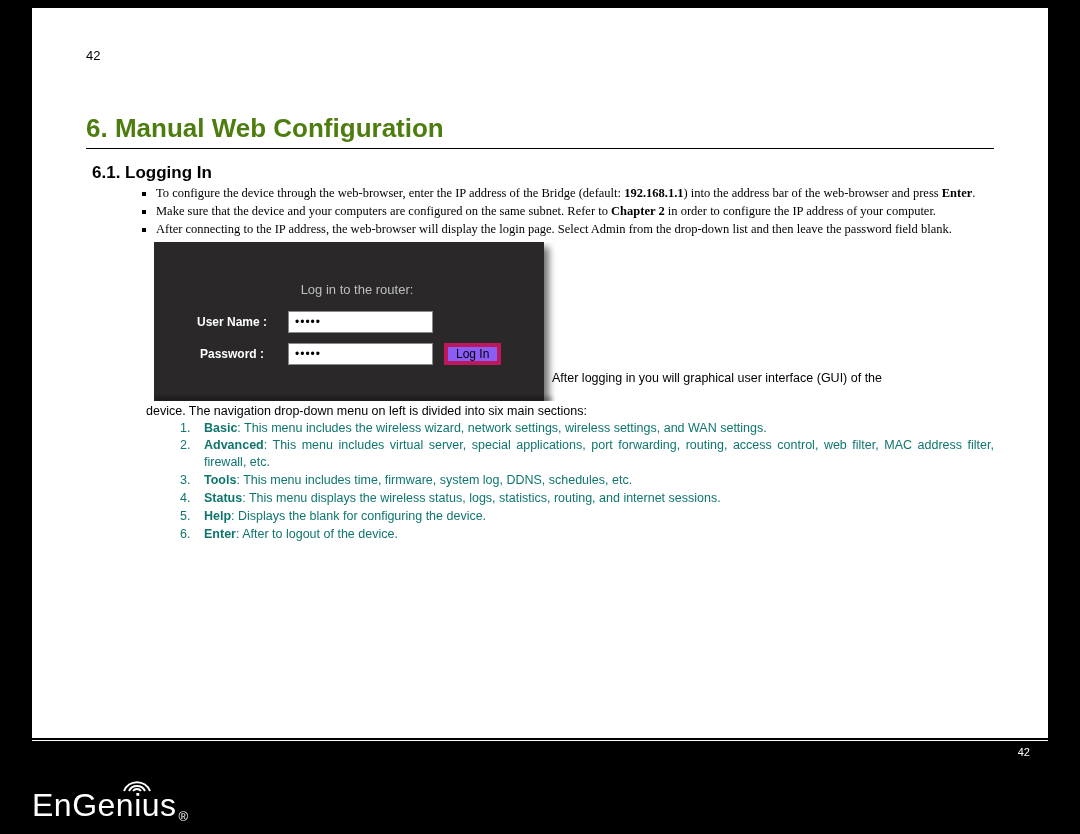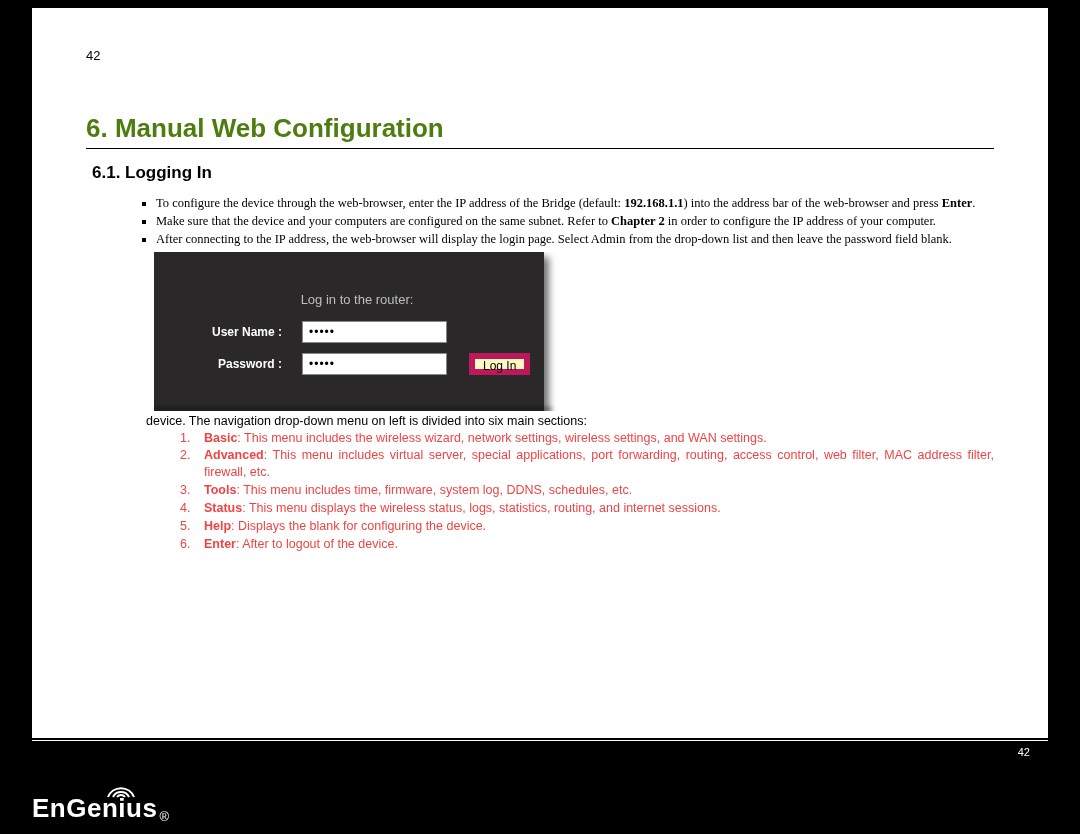--- a/index.html
+++ b/index.html
@@ -22,36 +22,36 @@
     color: #4d7c0f;
     padding-bottom: 4px;
     border-bottom: 1px solid #000;
     margin-bottom: 14px;
   }
   .h2 {
     font-size: 17px;
     font-weight: bold;
     color: #000;
     margin-left: 6px;
-    margin-bottom: 12px;
+    margin-bottom: 2px;
   }
   ul.square {
     list-style-type: square;
     padding-left: 70px;
     font-size: 12.5px;
     color: #000;
     line-height: 1.35;
     font-family: Liberation Serif, serif;
   }
   ul.square li { text-align: justify; margin-bottom: 1px; }
   ol.num {
     list-style-type: decimal;
     padding-left: 108px;
     font-size: 12.5px;
-    color: #ef4444;
+    color: #0f766e;
     line-height: 1.35;
   }
   ol.num li { text-align: justify; margin-bottom: 1px; padding-left: 10px; }
   .login-wrap {
     margin-left: 68px;
     margin-top: 4px;
     margin-bottom: 2px;
     overflow: hidden;
   }
   .login-box {
@@ -77,42 +77,42 @@
   }
   .login-row {
     display: flex;
     align-items: center;
     margin-bottom: 10px;
   }
   .login-label {
     color: #fff;
     font-weight: bold;
     font-size: 12px;
-    text-align: right;
+    text-align: center;
     width: 100px;
-    margin-right: 20px;
+    margin-right: 6px;
   }
   .login-input {
     width: 145px;
     height: 22px;
     border: 1px solid #888;
     background: #fff;
     font-family: Arial;
     font-size: 12px;
     padding: 2px 6px;
     letter-spacing: 1px;
   }
   .login-btn {
-    margin-left: 22px;
+    margin-left: 11px;
     height: 22px;
     padding: 0 8px;
     font-size: 12px;
     font-family: Arial;
-    background: #fef9c3;
-    border: 6px solid #be185d;
+    background: #8b5cf6;
+    border: 4px solid #be185d;
     color: #000;
     cursor: pointer;
   }
   .after-text {
     font-size: 12.5px;
     color: #000;
     text-align: justify;
     line-height: 1.35;
   }
   .after-text-inline {
@@ -141,22 +141,22 @@
     font-size: 11px;
   }
   .logo {
     position: absolute;
     left: 32px; bottom: 10px;
     color: #fff;
     display: flex;
     align-items: flex-end;
   }
   .logo-text {
-    font-size: 26px;
-    font-weight: bold;
+    font-size: 32px;
+    font-weight: normal;
     font-family: Arial, sans-serif;
     letter-spacing: 0.5px;
   }
   .logo svg { margin: 0 0px -2px -2px; }
   .reg {
     font-size: 13px;
     vertical-align: super;
     margin-left: 2px;
   }
 </style>
@@ -185,20 +185,21 @@
       <div class="login-row">
         <div class="login-label">User Name :</div>
         <input class="login-input" type="text" value="•••••" style="">
       </div>
       <div class="login-row">
         <div class="login-label">Password :</div>
         <input class="login-input" type="text" value="•••••" style="">
         <button class="login-btn">Log In</button>
       </div>
     </div>
+    <div class="after-text after-text-inline">After logging in you will graphical user interface (GUI) of the</div>
   </div>
 
   <div class="after-text" style="margin-left:60px;">device. The navigation drop-down menu on left is divided into six main sections:</div>
 
   <ol class="num">
     <li><b>Basic</b><span>: This menu includes the wireless wizard, network settings, wireless settings, and WAN settings.</span></li>
     <li><b>Advanced</b><span>: This menu includes virtual server, special applications, port forwarding, routing, access control, web filter, MAC address filter, firewall, etc.</span></li>
     <li><b>Tools</b><span>: This menu includes time, firmware, system log, DDNS, schedules, etc.</span></li>
     <li><b>Status</b><span>: This menu displays the wireless status, logs, statistics, routing, and internet sessions.</span></li>
     <li><b>Help</b><span>: Displays the blank for configuring the device.</span></li>

